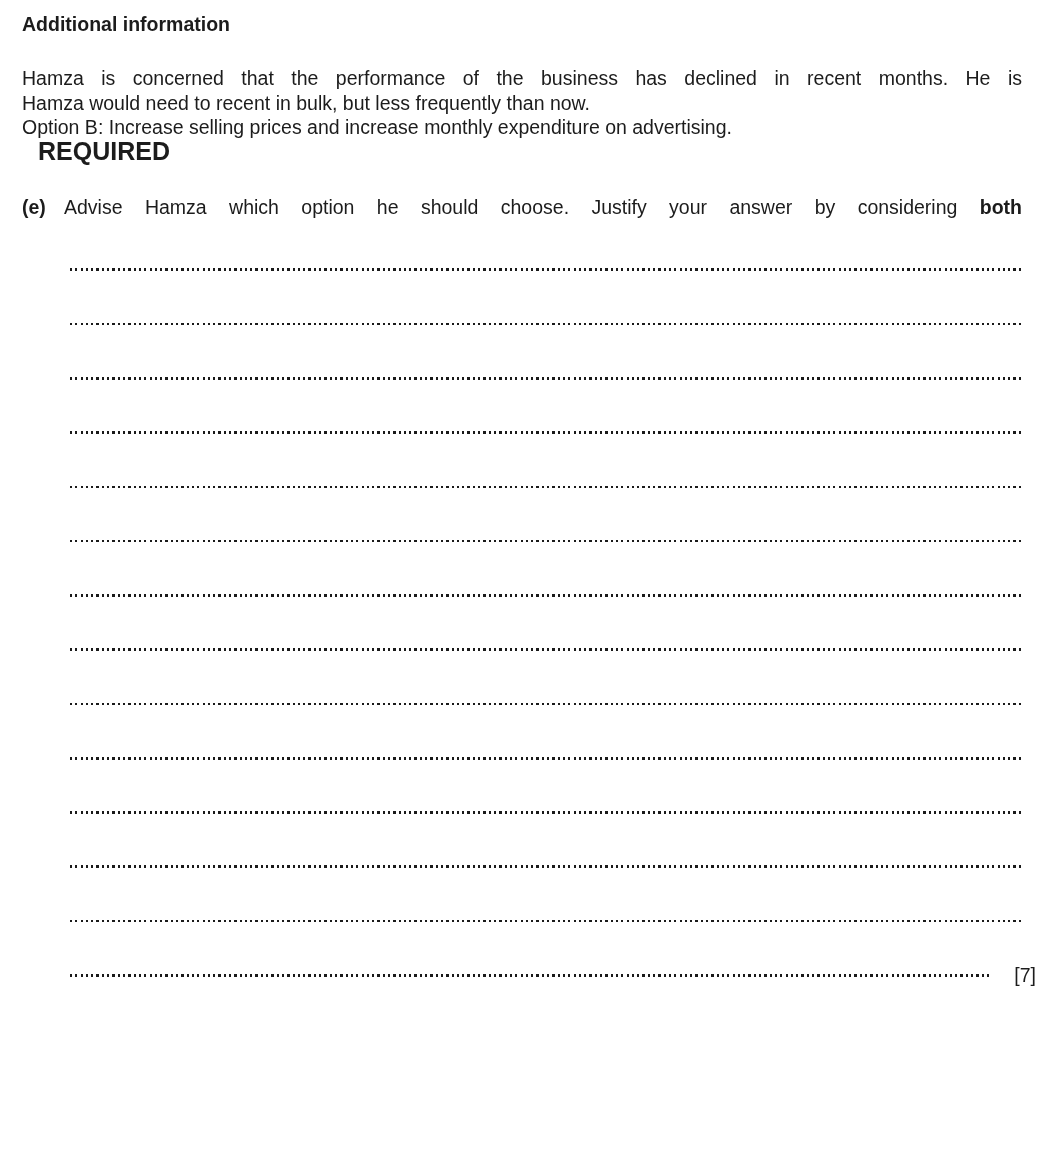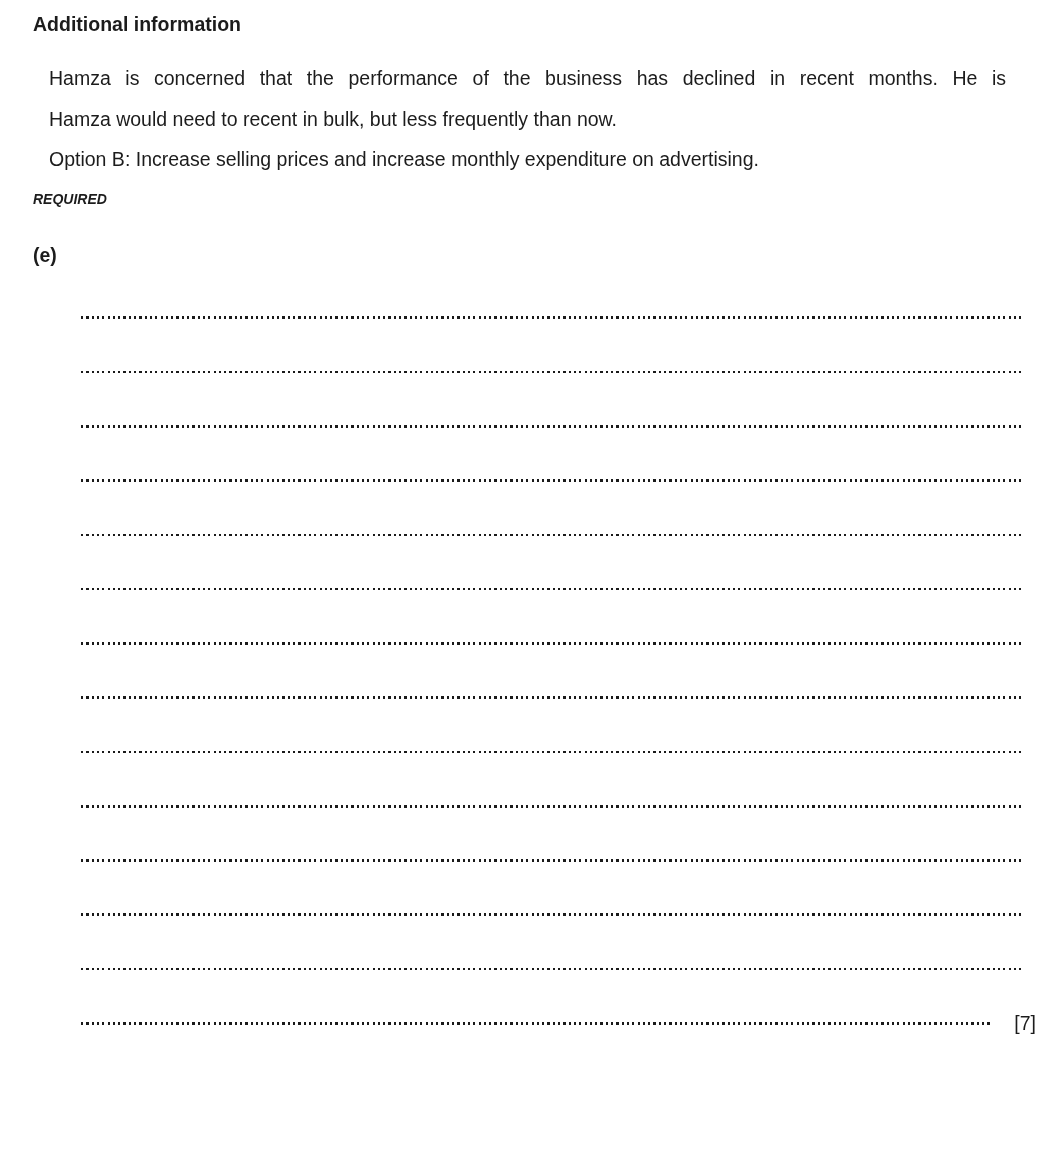--- a/index.html
+++ b/index.html
@@ -12,47 +12,46 @@
     height: 1174px;
     font-family: "Liberation Sans", sans-serif;
     font-size: 19.5px;
     color: #1c1c1c;
     overflow: hidden;
   }
   .page {
     box-sizing: border-box;
     width: 1047px;
     height: 872px;
-    padding: 13px 25px 0 33px;
+    padding: 13px 25px 0 22px;
     background: #ffffff;
   }
   .heading {
     font-weight: bold;
     font-size: 19.5px;
     line-height: 22px;
     margin: 0 0 31px 0;
   }
   p.para {
-    margin: 16px;
+    margin: 0;
     line-height: 24.6px;
   }
   .line { display: block; }
   .just {
     text-align: justify;
     text-align-last: justify;
   }
   .p-intro   { margin-bottom: 33px; }
   .p-opta    { margin-bottom: 34px; }
   .p-optb    { margin-bottom: 29px; }
   .required {
     font-weight: bold;
-    font-size: 14px;
+    font-size: 25px;
     line-height: 22px;
-    margin: 0 0 33px 0;
-    font-style: italic;
+    margin: 0 0 33px 16px;
   }
   .question {
     display: flex;
     line-height: 24.6px;
     margin: 0;
   }
   .q-label {
     flex: none;
     width: 42px;
     font-weight: bold;
@@ -113,20 +112,21 @@
 
   <p class="para p-optb">
     <span class="line">Option B: Increase selling prices and increase monthly expenditure on advertising.</span>
   </p>
 
   <div class="required">REQUIRED</div>
 
   <div class="question">
     <div class="q-label">(e)</div>
     <div class="q-text">
+      <span class="line just"><span>Advise Hamza which option he should choose. Justify your answer by considering </span><strong>both</strong></span>
     </div>
   </div>
 
   <div class="answer-lines" id="answer-lines">
       <div class="answer-line"></div>
       <div class="answer-line"></div>
       <div class="answer-line"></div>
       <div class="answer-line"></div>
       <div class="answer-line"></div>
       <div class="answer-line"></div>

